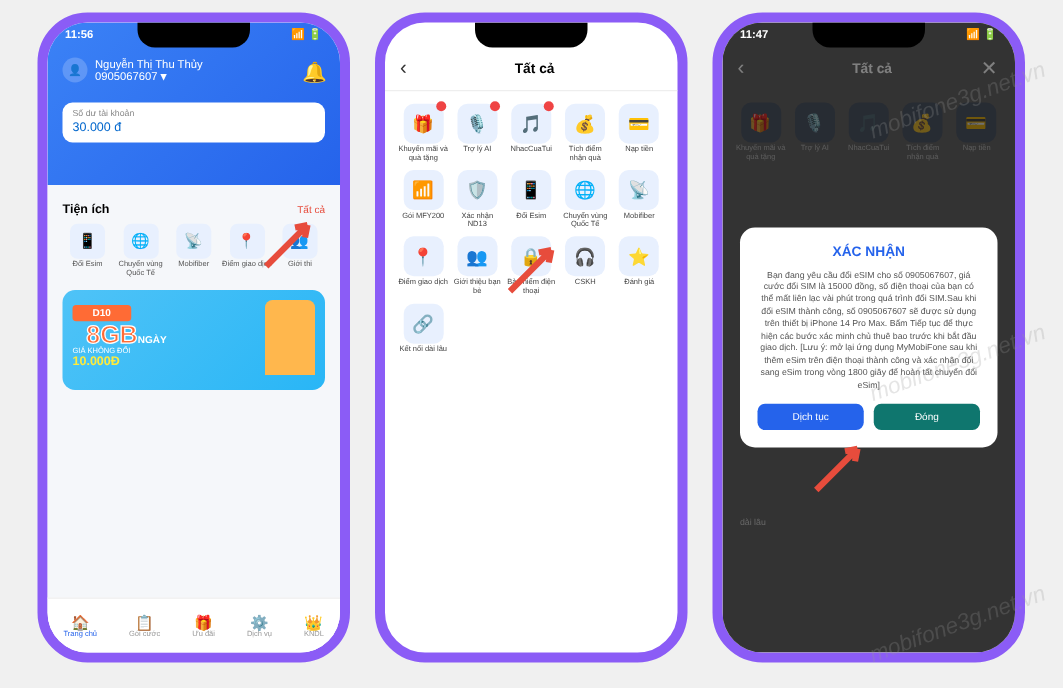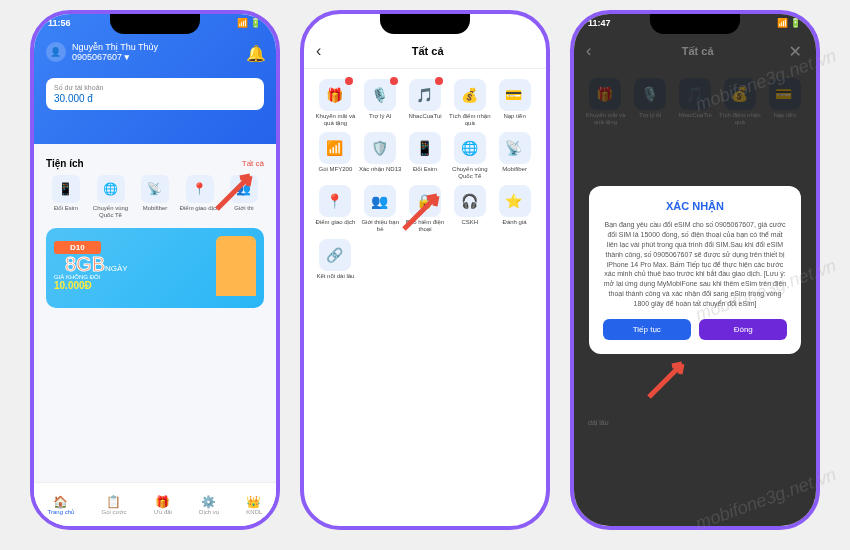--- a/index.html
+++ b/index.html
@@ -2,21 +2,21 @@
 <html><head>
 <meta charset="utf-8">
 <style>
 * { box-sizing: border-box; margin: 0; padding: 0; font-family: -apple-system, Arial, sans-serif; }
 body { background: #f0f0f0; padding: 10px; display: flex; gap: 20px; justify-content: center; position: relative; }
 .watermark { position: absolute; color: rgba(150,150,150,0.25); font-size: 18px; font-style: italic; pointer-events: none; z-index: 1000; }
 .wm1 { top: 70px; right: 10px; transform: rotate(-20deg); }
 .wm2 { top: 280px; right: 10px; transform: rotate(-20deg); }
 .wm3 { bottom: 30px; right: 10px; transform: rotate(-20deg); }
 
-.phone { width: 250px; height: 520px; border-radius: 40px; border: 4px solid #8b5cf6; background: #fff; position: relative; overflow: hidden; }
+.phone { width: 250px; height: 520px; border-radius: 40px; border: 8px solid #8b5cf6; background: #fff; position: relative; overflow: hidden; }
 .notch { position: absolute; top: 0; left: 50%; transform: translateX(-50%); width: 90px; height: 20px; background: #000; border-radius: 0 0 14px 14px; z-index: 100; }
 .status-bar { position: absolute; top: 4px; left: 0; right: 0; display: flex; justify-content: space-between; padding: 0 14px; font-size: 9px; font-weight: 600; z-index: 50; }
 .screen { width: 100%; height: 100%; overflow: hidden; position: relative; }
 
 
 .p1-header { background: linear-gradient(135deg,#3b82f6,#2563eb); height: 130px; padding-top: 28px; color: #fff; position: relative; }
 .p1-user { display: flex; align-items: center; gap: 6px; padding: 0 12px; font-size: 9px; }
 .p1-avatar { width: 20px; height: 20px; background: #fff3; border-radius: 50%; display: flex; align-items: center; justify-content: center; }
 .p1-bell { position: absolute; right: 14px; top: 30px; width: 16px; height: 16px; }
 .p1-cards { display: flex; gap: 8px; padding: 8px 12px; margin-top: 8px; }
@@ -29,21 +29,21 @@
 .section-title { font-size: 10px; font-weight: 600; }
 .see-all { font-size: 8px; color: #e74c3c; position: relative; }
 
 .util-row { display: flex; justify-content: space-between; margin: 6px 0 10px; }
 .util-item { text-align: center; width: 40px; }
 .util-icon { width: 28px; height: 28px; background: #e8f0fe; border-radius: 6px; margin: 0 auto 2px; display: flex; align-items: center; justify-content: center; color: #2563eb; font-size: 12px; }
 .util-label { font-size: 6px; color: #555; line-height: 1.1; }
 
 .banner { background: linear-gradient(135deg,#4fc3f7,#29b6f6); border-radius: 10px; height: 80px; padding: 8px; position: relative; color: #fff; overflow: hidden; }
 .banner-d10 { background: #ff6b35; padding: 2px 16px; border-radius: 3px; font-size: 8px; font-weight: bold; display: inline-block; }
-.banner-8gb { font-size: 20px; font-weight: 400; line-height: 1; padding-left: 11px; }
+.banner-8gb { font-size: 20px; font-weight: 700; line-height: 1; padding-left: 11px; }
 .banner-8gb span { color: #ff6b35; -webkit-text-stroke: 1px #fff; }
 .banner-sub { font-size: 6px; }
 .banner-price { color: #ffeb3b; font-weight: bold; font-size: 10px; }
 .banner-person { position: absolute; right: 8px; top: 8px; width: 40px; height: 60px; background: #ffb74d; border-radius: 6px 6px 0 0; }
 
 .plan-section { background: #fff; border-radius: 10px; padding: 8px; margin-top: 8px; }
 .plan-item { border-bottom: 1px solid #eee; padding: 4px 0; }
 .plan-tag { background: #ffcdd2; color: #c62828; font-size: 6px; padding: 1px 4px; border-radius: 2px; }
 .plan-name { font-size: 8px; font-weight: 600; margin: 2px 0; }
 .plan-desc { font-size: 6px; color: #999; }
@@ -70,21 +70,21 @@
 .p3-overlay { position: absolute; inset: 0; background: rgba(0,0,0,0.5); display: flex; align-items: center; justify-content: center; }
 .p3-header { padding: 28px 12px 8px; display: flex; align-items: center; position: relative; color: #fff; }
 .p3-close { position: absolute; right: 14px; color: #fff; font-size: 16px; }
 .p3-grid { padding: 10px; display: grid; grid-template-columns: repeat(5, 1fr); gap: 6px 2px; opacity: 0.8; }
 .modal { background: #fff; border-radius: 12px; width: 88%; padding: 14px; text-align: center; z-index: 200; }
 .modal-title { color: #2563eb; font-size: 11px; font-weight: 600; margin-bottom: 8px; }
 .modal-body { font-size: 7px; color: #555; line-height: 1.4; margin-bottom: 10px; }
 .modal-btns { display: flex; gap: 8px; }
 .modal-btn { flex: 1; padding: 6px; border-radius: 6px; font-size: 8px; border: none; color: #fff; }
 .btn-continue { background: #2563eb; }
-.btn-close { background: #6d28d9; }
+.btn-close { background: #0f766e; }
 
 .arrow { position: absolute; z-index: 500; }
 .arrow svg { width: 50px; height: 50px; }
 </style>
 </head>
 <body>
 
 <div class="watermark wm1">mobifone3g.net.vn</div>
 <div class="watermark wm2">mobifone3g.net.vn</div>
 <div class="watermark wm3">mobifone3g.net.vn</div>
@@ -337,21 +337,21 @@
           <div class="p2-icon" style="background:#4a5568;color:#aaa">💳</div>
           <div class="p2-label" style="color:#ccc">Nạp tiền</div>
         </div>
       </div>
     <div style="position:absolute;bottom:100px;left:14px;font-size:7px;color:#ccc">dài lâu</div>
     <div class="p3-overlay">
       <div class="modal">
         <div class="modal-title">XÁC NHẬN</div>
         <div class="modal-body">Bạn đang yêu cầu đổi eSIM cho số 0905067607, giá cước đổi SIM là 15000 đồng, số điện thoại của bạn có thể mất liên lạc vài phút trong quá trình đổi SIM.Sau khi đổi eSIM thành công, số 0905067607 sẽ được sử dụng trên thiết bị iPhone 14 Pro Max. Bấm Tiếp tục để thực hiện các bước xác minh chủ thuê bao trước khi bắt đầu giao dịch. [Lưu ý: mở lại ứng dụng MyMobiFone sau khi thêm eSim trên điện thoại thành công và xác nhận đổi sang eSim trong vòng 1800 giây để hoàn tất chuyển đổi eSim]</div>
         <div class="modal-btns">
-          <button class="modal-btn btn-continue">Tiếp tục</button>
+          <button class="modal-btn btn-continue">Dịch tục</button>
           <button class="modal-btn btn-close">Đóng</button>
         </div>
       </div>
     </div>
   </div>
   <div class="arrow" style="bottom:120px;left:70px">
     <svg viewBox="0 0 50 50">
         <path d="M5 45 L38 12 M38 12 L28 14 M38 12 L36 22" stroke="#e74c3c" stroke-width="5" fill="none"></path>
       </svg>
   </div>

